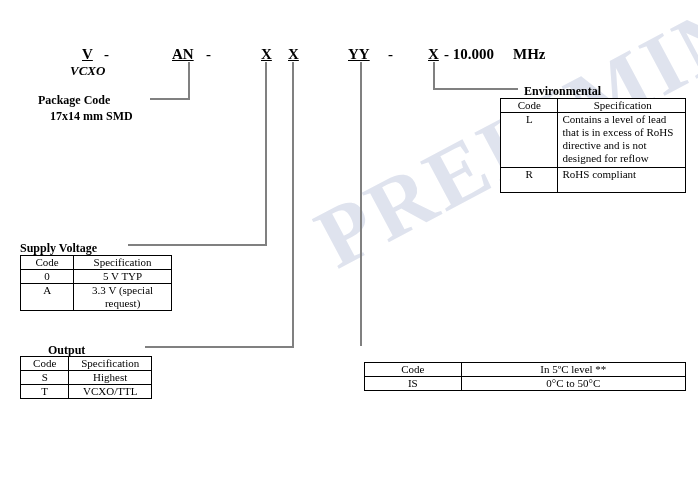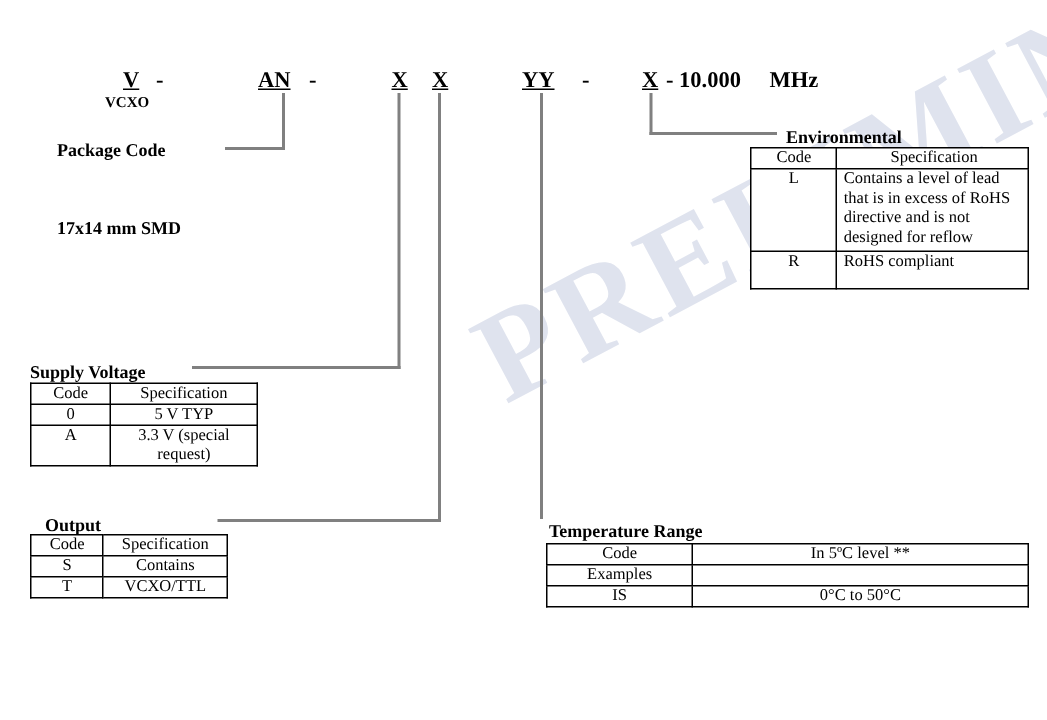--- a/index.html
+++ b/index.html
@@ -57,23 +57,24 @@
   
   .pn {
     position: absolute;
     font-size: 15px;
     font-weight: bold;
     white-space: nowrap;
   }
   .pn.u { text-decoration: underline; }
   .sub {
     position: absolute;
-    font-size: 10px;
-    font-weight: bold;
-    white-space: nowrap;
+    font-size: 13px;
+    font-weight: bold;
+    white-space: nowrap;
+    font-style: italic;
   }
 
   
   .ln {
     position: absolute;
     background: #808080;
     z-index: 1;
   }
   .lnh { height: 2px; }
   .lnv { width: 2px; }
@@ -141,40 +142,39 @@
   <div class="pn u" style="left:288px; top:46px;">X</div>
   <div class="pn u" style="left:348px; top:46px;">YY</div>
   <div class="pn" style="left:388px; top:46px;">-</div>
   <div class="pn u" style="left:428px; top:46px;">X</div>
   <div class="pn" style="left:444px; top:46px;">- 10.000</div>
   <div class="pn" style="left:513px; top:46px;">MHz</div>
 
   <div class="sub" style="left:70px; top:63px;">VCXO</div>
 
   <div class="seclabel" style="left:38px; top:93px;">Package Code</div>
-  <div class="seclabel" style="left:38px; top:109px;margin-top:36px;">17x14 mm SMD</div>
+  <div class="seclabel" style="left:50px; top:109px;">17x14 mm SMD</div>
 
   <div class="ln lnv" style="left:188px; top:62px;  height:38px;"></div>
   <div class="ln lnh" style="left:150px; top:98px;  width:40px;"></div>
 
   <div class="ln lnv" style="left:265px; top:62px;  height:184px;"></div>
   <div class="ln lnh" style="left:128px; top:244px; width:139px;"></div>
 
   <div class="ln lnv" style="left:292px; top:62px;  height:286px;"></div>
   <div class="ln lnh" style="left:145px; top:346px; width:149px;"></div>
 
   <div class="ln lnv" style="left:360px; top:62px;  height:284px;"></div>
 
   <div class="ln lnv" style="left:433px; top:62px;  height:28px;"></div>
   <div class="ln lnh" style="left:433px; top:88px;  width:85px;"></div>
 
   <div class="seclabel" style="left:20px;  top:241px;">Supply Voltage</div>
-  <div class="seclabel" style="left:30px;  top:343px;">Output</div>
+  <div class="seclabel" style="left:48px;  top:343px;">Output</div>
   <div class="seclabel" style="left:524px; top:84px;">Environmental</div>
-  <div class="seclabel" style="left:366px; top:347px;">Temperature Range</div>
 
   <table class="spec" id="tbl-supply">
     <tbody>
         <tr>
       <th class="c1">Code</th>
       <th class="c2">Specification</th>
     </tr>
     <tr>
       <td class="c1">0</td>
       <td class="c2">5 V TYP</td>
@@ -187,21 +187,21 @@
     </table>
 
   <table class="spec" id="tbl-output">
     <tbody>
         <tr>
       <th class="c1">Code</th>
       <th class="c2">Specification</th>
     </tr>
     <tr>
       <td class="c1">S</td>
-      <td class="c2">Contains</td>
+      <td class="c2">Highest</td>
     </tr>
     <tr>
       <td class="c1">T</td>
       <td class="c2">VCXO/TTL</td>
     </tr>
   </tbody>
     </table>
 
   <table class="spec" id="tbl-env">
     <tbody>
@@ -220,23 +220,19 @@
   </tbody>
     </table>
 
   <table class="spec" id="tbl-temp">
     <tbody>
         <tr>
       <th class="c1">Code</th>
       <th class="c2">In 5ºC level **</th>
     </tr>
     <tr>
-      <td class="c1">Examples</td>
-      <td class="c2"></td>
-    </tr>
-    <tr>
       <td class="c1">IS</td>
       <td class="c2">0°C to 50°C</td>
     </tr>
   </tbody>
     </table>
 
 </div>
 
 </body></html>

